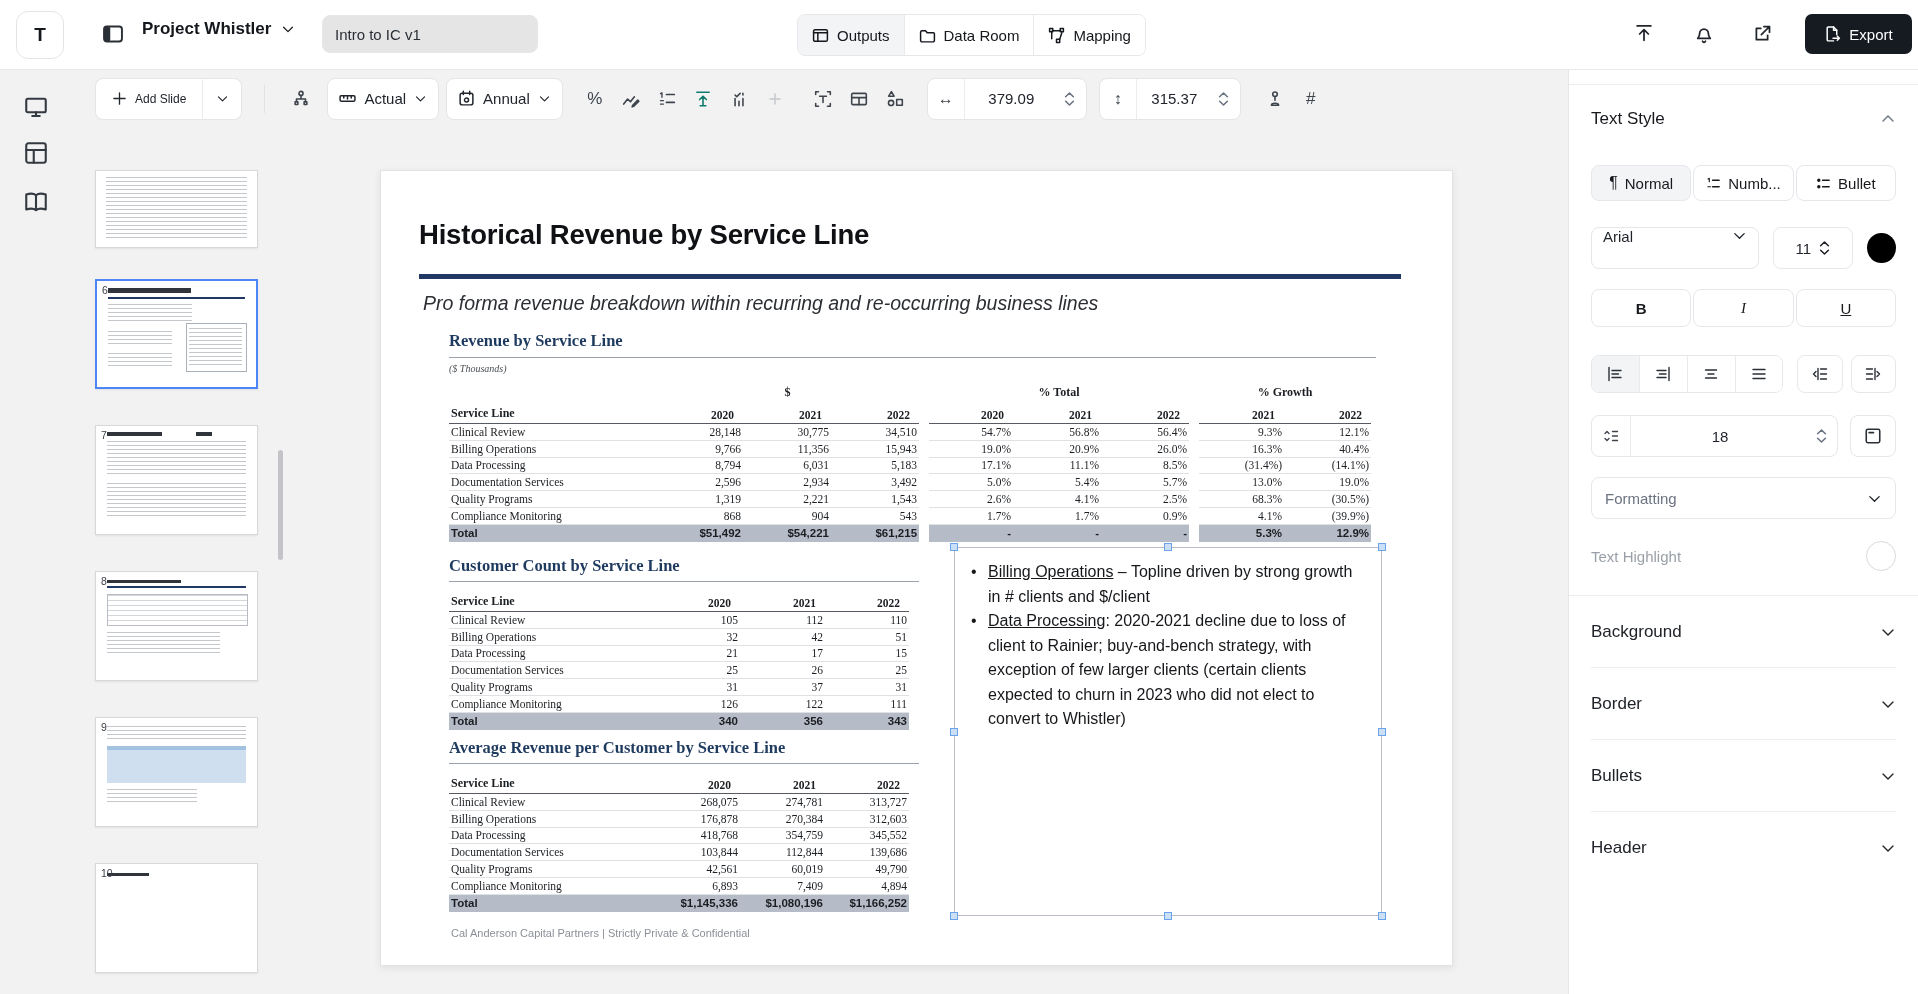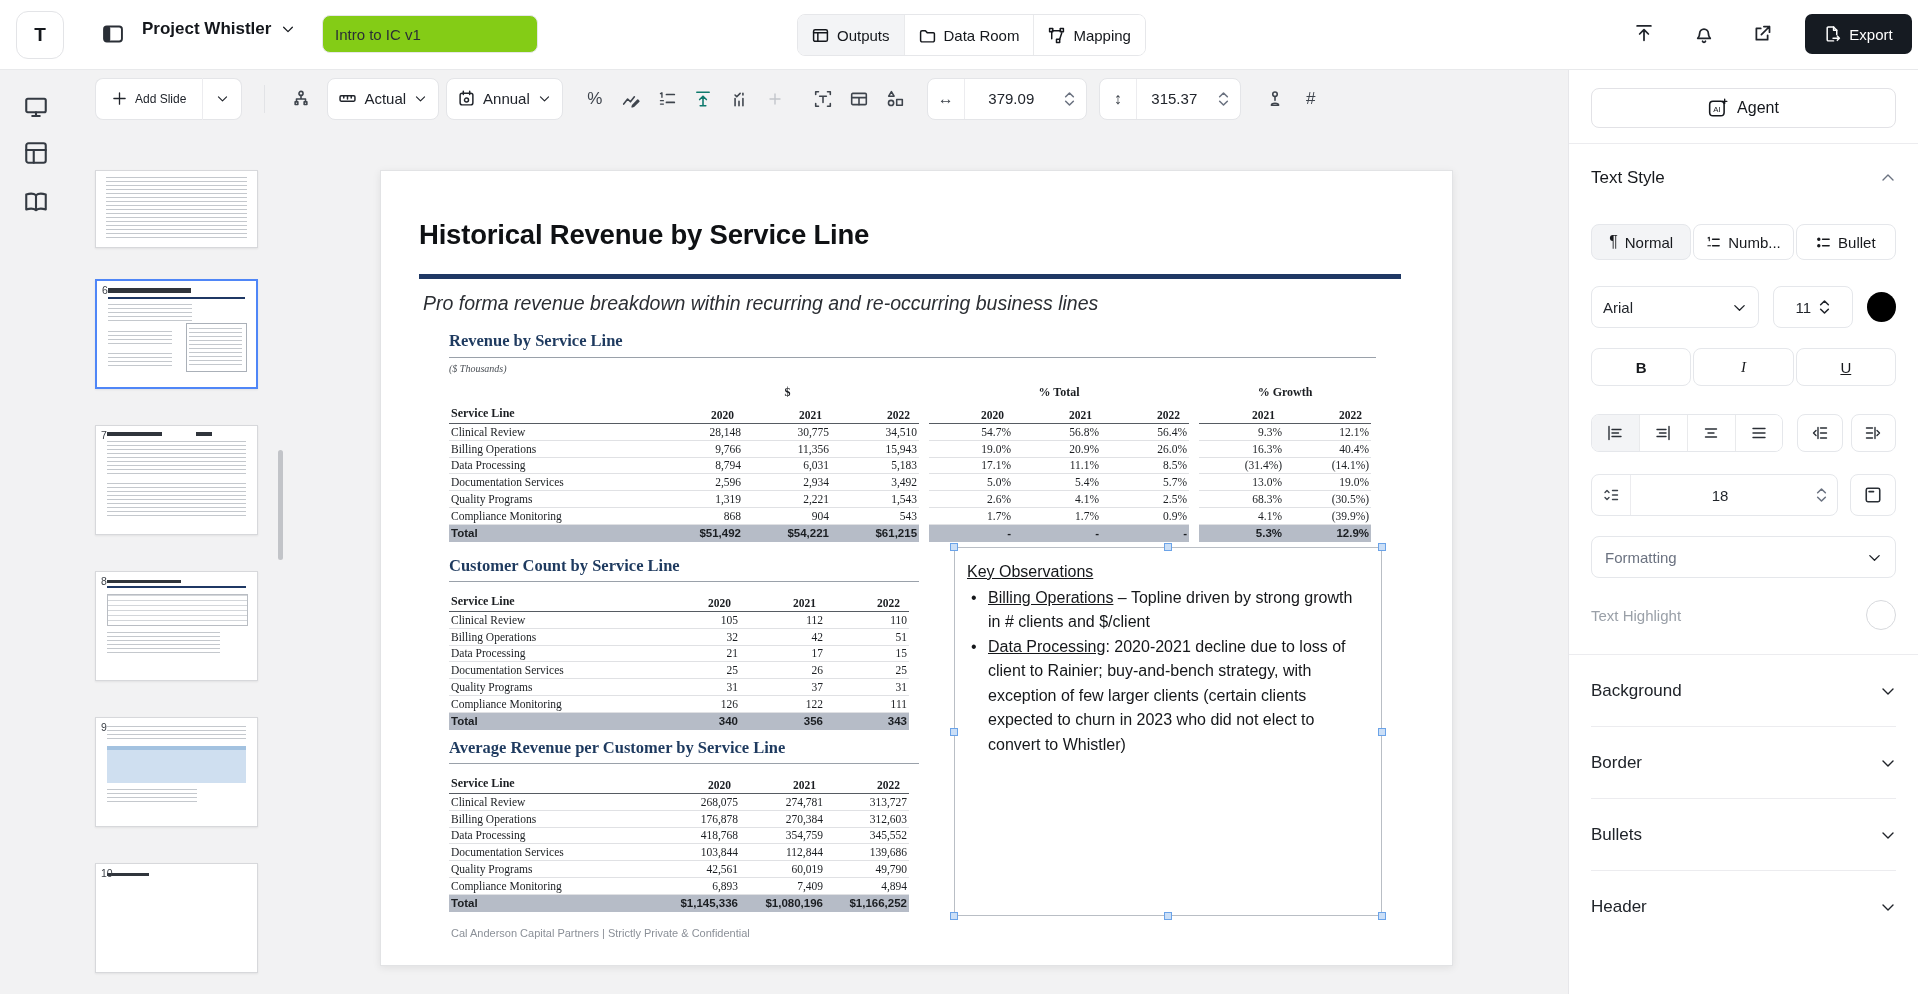--- a/index.html
+++ b/index.html
@@ -3,21 +3,21 @@
 <meta charset="utf-8">
 <style>
   html,body{margin:0;padding:0;background:#e9eaec;font-family:"Liberation Sans",sans-serif;}
   #app{position:relative;width:1918px;height:994px;background:#f2f2f3;overflow:hidden;color:#1f2329;}
   svg.ic{fill:none;stroke:currentColor;stroke-width:1.4;stroke-linecap:round;stroke-linejoin:round;display:block;}
   
   .topbar{position:absolute;left:0;top:0;width:1918px;height:69px;background:#fff;border-bottom:1px solid #e8e9eb;z-index:5;}
   .logo{position:absolute;left:16px;top:11px;width:46px;height:46px;border:1px solid #e3e4e7;border-radius:12px;display:flex;align-items:center;justify-content:center;font-size:19px;font-weight:bold;color:#14171c;background:#fff;}
   .tb-toggle{position:absolute;left:100px;top:21px;width:26px;height:26px;color:#2a2f36;display:flex;align-items:center;justify-content:center;cursor:pointer;}
   .proj{position:absolute;left:142px;top:19px;display:flex;align-items:center;gap:10px;font-size:17px;font-weight:600;color:#14171c;cursor:pointer;}
-  .doc-input{position:absolute;left:322px;top:15px;width:190px;height:36px;background:#84cc16;border:1px solid #e6e7ea;border-radius:8px;padding:0 12px;font-size:15px;color:#2a2f36;font-family:"Liberation Sans",sans-serif;}
+  .doc-input{position:absolute;left:322px;top:15px;width:190px;height:36px;background:#e5e5e5;border:1px solid #e6e7ea;border-radius:8px;padding:0 12px;font-size:15px;color:#2a2f36;font-family:"Liberation Sans",sans-serif;}
   .nav-seg{position:absolute;left:797px;top:14px;height:40px;display:flex;border:1px solid #e6e7ea;border-radius:8px;overflow:hidden;background:#fff;}
   .nav-btn{display:flex;align-items:center;gap:8px;padding:0 14px;font-size:15px;color:#14171c;border-right:1px solid #e9eaec;cursor:pointer;background:#fff;}
   .nav-btn:last-child{border-right:none;}
   .nav-btn.active{background:#f3f4f6;}
   .tb-icon{position:absolute;top:20px;width:28px;height:28px;color:#20242b;display:flex;align-items:center;justify-content:center;cursor:pointer;}
   .export-btn{position:absolute;left:1805px;top:14px;width:107px;height:40px;background:#161b22;color:#fff;border-radius:7px;display:flex;align-items:center;justify-content:center;gap:8px;font-size:15px;cursor:pointer;}
   
   .rail{position:absolute;left:0;top:69px;width:69px;height:925px;}
   .rail-ic{position:absolute;left:24px;width:24px;height:24px;color:#343a42;cursor:pointer;}
   
@@ -80,21 +80,21 @@
   .agent-btn{margin-top:19px;height:38px;border:1px solid #e2e2e6;border-radius:8px;display:flex;align-items:center;justify-content:center;gap:9px;font-size:16px;color:#14171c;cursor:pointer;}
   .p-hr{height:1px;background:#ececef;margin:15px -22px 0 -22px;}
   .sect-head{display:flex;align-items:center;justify-content:space-between;cursor:pointer;}
   .sect-head .lbl{font-size:17px;color:#17191d;}
   .sect-head .chev{color:#6b7280;}
   .ts-head{margin-top:24px;}
   .seg3{margin-top:36px;display:flex;gap:2px;}
   .seg{flex:1;height:34px;border:1px solid #e5e7eb;border-radius:8px;display:flex;align-items:center;justify-content:center;gap:7px;font-size:15px;color:#17191d;background:#fff;cursor:pointer;white-space:nowrap;}
   .seg.active{background:#f3f4f6;}
   .fontrow{margin-top:26px;display:flex;align-items:center;gap:14px;}
-  .font-dd{width:148px;height:40px;border:1px solid #e5e7eb;border-radius:8px;display:flex;align-items:center;justify-content:space-between;padding:0 11px;font-size:15px;cursor:pointer;}
+  .font-dd{width:148px;height:40px;border:1px solid #e5e7eb;border-radius:8px;display:flex;align-items:flex-start;justify-content:space-between;padding:0 11px;font-size:15px;cursor:pointer;}
   .size-dd{width:80px;height:40px;border:1px solid #e5e7eb;border-radius:8px;display:flex;align-items:center;justify-content:center;gap:8px;font-size:15px;cursor:pointer;}
   .swatch{width:30px;height:30px;border-radius:50%;background:#000;margin-left:auto;cursor:pointer;}
   .biu{margin-top:20px;display:flex;gap:2px;}
   .biu .seg{height:36px;}
   .alignrow{margin-top:28px;display:flex;align-items:center;}
   .agrp{display:flex;border:1px solid #e5e7eb;border-radius:8px;overflow:hidden;}
   .abtn{width:52px;height:36px;display:flex;align-items:center;justify-content:center;color:#2a2f36;border-right:1px solid #e9eaec;background:#fff;cursor:pointer;}
   .abtn:last-child{border-right:none;}
   .abtn.active{background:#f3f4f6;}
   .abtn.solo{border:1px solid #e5e7eb;border-radius:8px;width:48px;}
@@ -623,49 +623,40 @@
               <td class="name tot">Total</td>
               <td class="num tot">$1,145,336</td>
               <td class="num tot">$1,080,196</td>
               <td class="num tot">$1,166,252</td>
             </tr>
           </tbody>
         </table>
       </div>
 
     <div class="obs">
-      <div class="obs-title">Key Observations</div>
       <ul id="obs-list">
           <li><span class="lead">Billing Operations</span><span> – </span><span>Topline driven by strong growth in # clients and $/client</span></li>
           <li><span class="lead">Data Processing</span><span>: </span><span>2020-2021 decline due to loss of client to Rainier; buy-and-bench strategy, with exception of few larger clients (certain clients expected to churn in 2023 who did not elect to convert to Whistler)</span></li>
         </ul>
     </div>
     <div id="handles">
         <div class="handle" style="left: 569px; top: 372px;"></div>
         <div class="handle" style="left: 783px; top: 372px;"></div>
         <div class="handle" style="left: 997px; top: 372px;"></div>
         <div class="handle" style="left: 569px; top: 556.5px;"></div>
         <div class="handle" style="left: 997px; top: 556.5px;"></div>
         <div class="handle" style="left: 569px; top: 741px;"></div>
         <div class="handle" style="left: 783px; top: 741px;"></div>
         <div class="handle" style="left: 997px; top: 741px;"></div>
       </div>
 
     <div class="s-footer">Cal Anderson Capital Partners | Strictly Private &amp; Confidential</div>
   </div>
 
   <div class="panel">
-    <div class="agent-btn">
-      <svg class="ic" width="20" height="20" viewBox="0 0 18 18">
-          <rect x="1.5" y="3" width="13" height="13" rx="3"></rect>
-          <text x="8" y="12.2" font-size="7" font-family="Liberation Sans, sans-serif" fill="currentColor" stroke="none" text-anchor="middle">AI</text>
-          <path d="M15 1v4M13 3h4" stroke-width="1.2"></path>
-        </svg>
-      <span>Agent</span>
-    </div>
     <div class="p-hr"></div>
 
     <div class="sect-head ts-head">
       <span class="lbl">Text Style</span>
       <svg class="ic chev" width="16" height="16" viewBox="0 0 16 16">
           <path d="M3 10l5-5 5 5"></path>
         </svg>
     </div>
 
     <div class="seg3">

